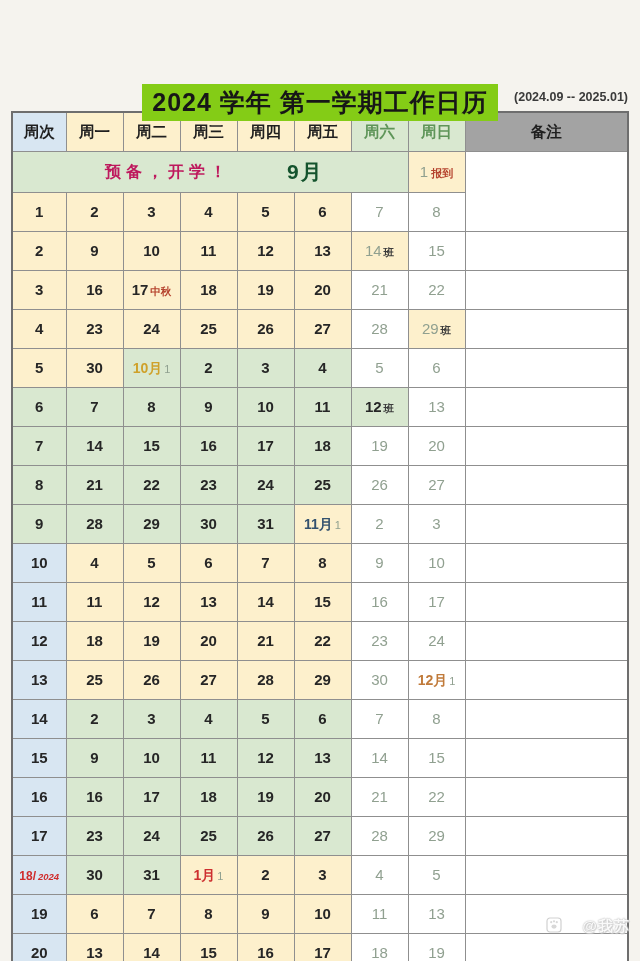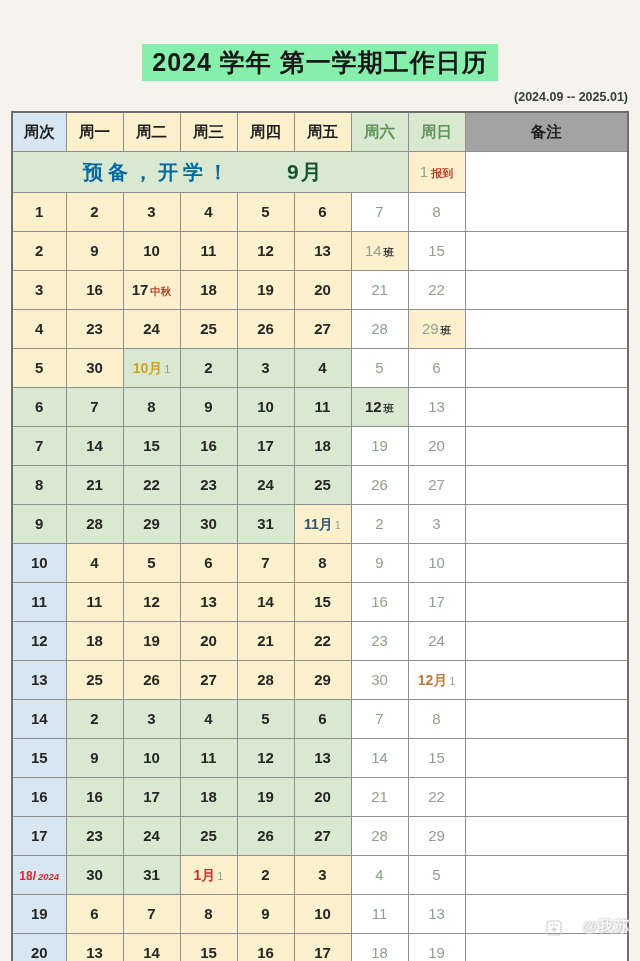--- a/index.html
+++ b/index.html
@@ -3,22 +3,22 @@
 <meta charset="utf-8">
 <style>
   html,body{margin:0;padding:0}
   body{
     width:640px;height:961px;position:relative;overflow:hidden;
     background:#f5f3ee;
     font-family:"Liberation Sans","DejaVu Sans",sans-serif;
   }
   .title-wrap{text-align:center;padding-top:44px;height:40px}
   .title{
-    display:inline-block;background:#86efac;color:#171717;
-    font-weight:700;font-size:25px;line-height:1.3;padding:2px 10px;letter-spacing:1px;
+    display:inline-block;background:#84cc16;color:#171717;
+    font-weight:700;font-size:25px;line-height:1.3;padding:2px 10px;letter-spacing:1px;margin-top:40px;
   }
   .daterange{width:616px;margin:6px auto 5px;text-align:right;font-size:12.5px;color:#3a3a3a;height:16px;font-weight:700}
   table{
     border-collapse:collapse;table-layout:fixed;width:616px;margin:4px auto 0;
     border:2px solid #6e6e6e;background:#fff;
   }
   th,td{border:1px solid #8f8f8f;text-align:center;vertical-align:middle;padding:0;height:38px;overflow:hidden;white-space:nowrap}
   thead th{font-size:15.5px;font-weight:700;color:#1f1f1f}
   .bg-y{background:#fdf0cc}
   .bg-g{background:#d9e8d0}
@@ -33,35 +33,35 @@
   .c-nov{color:#33516e;font-size:14px}
   .c-dec{color:#c07a3a;font-size:14px}
   .c-jan{color:#cd2f2f;font-size:14px}
   .c-red{color:#b5432e}
   .note{font-size:10.5px;margin-left:2px;font-weight:700;color:#3c3c3c}
   .note.c-red{color:#b5432e}
   .note.c-m{color:#90a090;font-weight:400;font-size:11px}
   .r-banner td{height:40px}
   .banner-cell{position:relative}
   .banner-msg{
-    position:absolute;left:70px;top:50%;transform:translateY(-50%);
-    font-weight:700;font-size:20px;letter-spacing:5px;color:#0369a1;
+    position:absolute;left:92px;top:50%;transform:translateY(-50%);
+    font-weight:700;font-size:16px;letter-spacing:5px;color:#be185d;
   }
   .banner-month{
     position:absolute;left:274px;top:50%;transform:translateY(-50%);
     font-weight:700;font-size:21px;color:#14532d;letter-spacing:2px;
   }
   .sun-day{font-size:15px;color:#90a090}
   .sun-note{font-size:11px;color:#b5432e;font-weight:700;margin-left:3px}
   .remark-cell{background:#fff}
   .week-cell .val{font-size:15px}
   .wk18 .val{font-size:12px;color:#d02b2b;letter-spacing:0}
   .wk18 .note{font-size:9.5px;color:#d02b2b;font-style:italic;font-weight:700}
   .watermark{
-    position:absolute;right:10px;top:917px;display:flex;align-items:flex-end;gap:20px;opacity:.95;
+    position:absolute;right:10px;top:917px;display:flex;align-items:flex-start;gap:20px;opacity:.95;
   }
   .watermark-text{
     font-size:15px;font-weight:700;letter-spacing:1px;
     color:rgba(255,255,255,.92);
     text-shadow:0 0 1px #b5b5b5,0 0 2px #c2c2c2,1px 1px 1px #cfcfcf;
   }
 </style>
 </head>
 <body>
 

